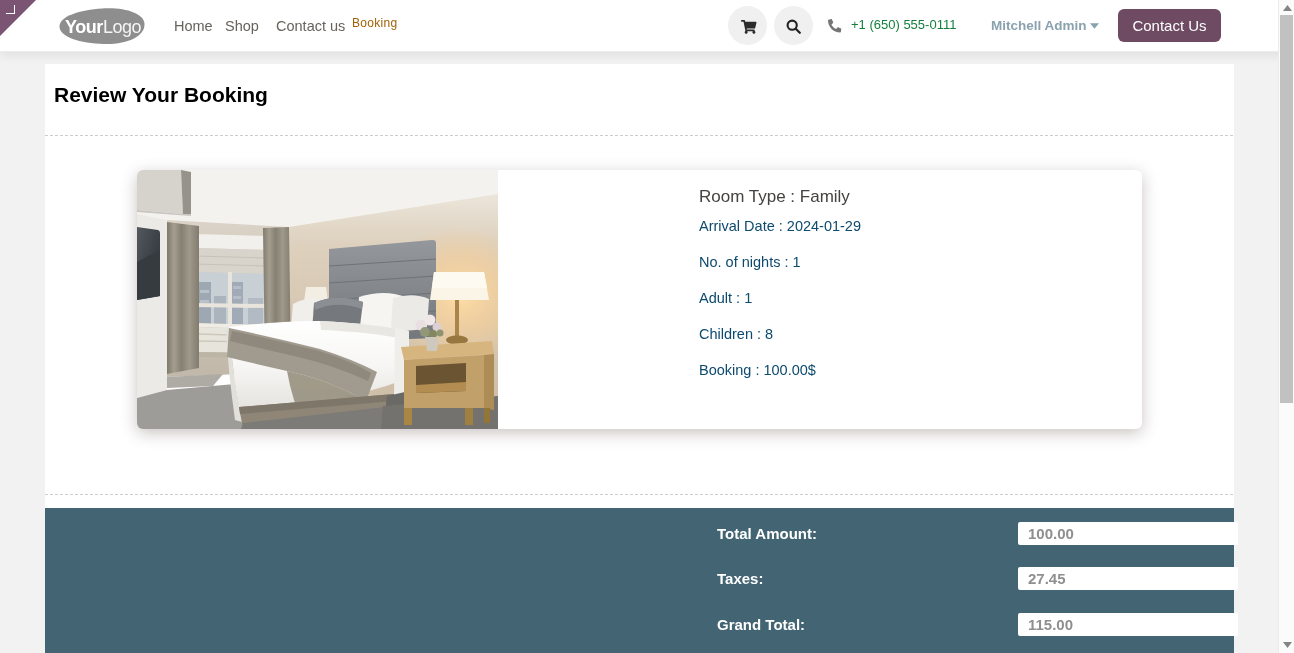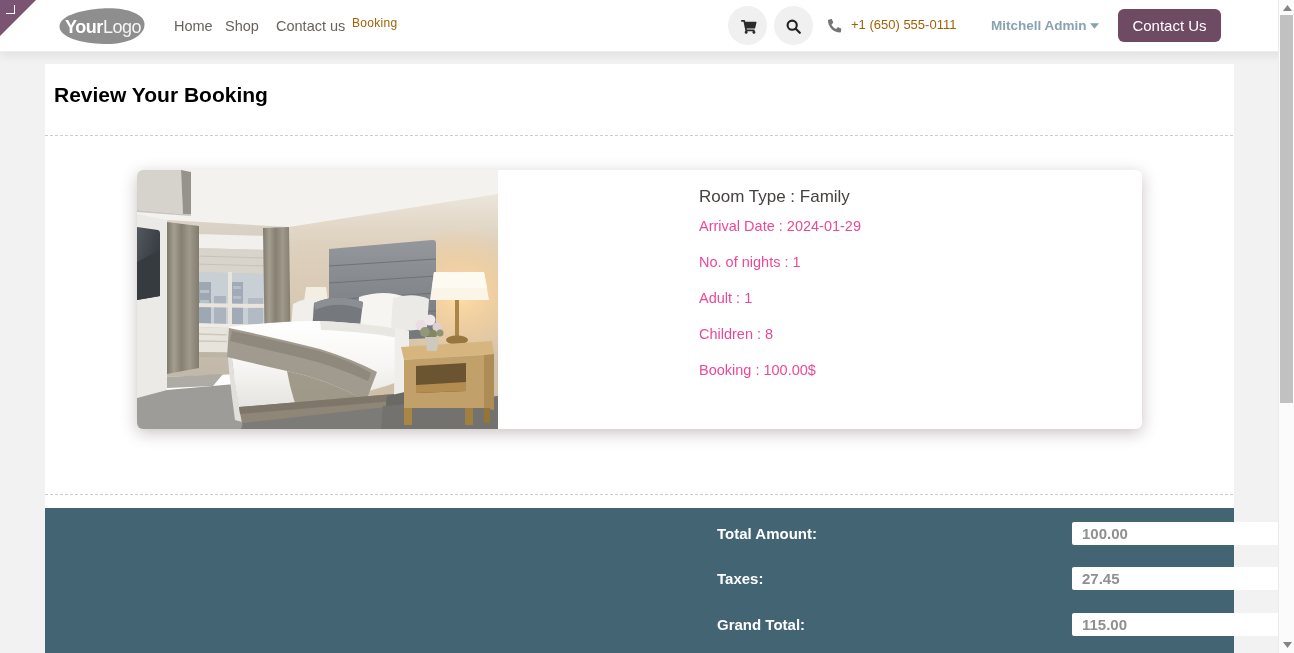--- a/index.html
+++ b/index.html
@@ -15,25 +15,25 @@
 #contactbtn{position:absolute;left:1118px;top:9px;width:103px;height:33px;border-radius:6px;background:#6e4a63;color:#fff;font-size:15px;text-align:center;line-height:33px;z-index:7}
 
 #main{position:absolute;left:45px;top:64px;width:1189px;height:589px;background:#fff}
 #heading{position:absolute;left:54px;top:83px;font-size:21px;font-weight:bold;color:#000000;z-index:4}
 .dotline{position:absolute;left:45px;width:1188px;height:0;border-top:1px dashed #ccc;z-index:2}
 
 #card{position:absolute;left:137px;top:170px;width:1005px;height:259px;background:#fff;border-radius:6px;box-shadow:0 4px 16px rgba(90,70,70,.33);z-index:2}
 #roomimg{position:absolute;left:0;top:0;width:361px;height:259px;border-radius:6px 0 0 6px;overflow:hidden}
 #info{position:absolute;left:562px;top:17px;width:430px}
 #info h5{font-size:17px;font-weight:normal;color:#454240;margin-bottom:9px}
-#info p{font-size:14.5px;color:#ec4899;line-height:20px;margin-bottom:16px}
+#info p{font-size:14.5px;color:#0c4a6e;line-height:20px;margin-bottom:16px}
 
 #totals{position:absolute;left:45px;top:508px;width:1189px;height:145px;background:#426473;z-index:3}
 .lbl{position:absolute;width:300px;text-align:left;font-size:15px;font-weight:bold;color:#fff;line-height:23px;z-index:4}
-.tin{position:absolute;left:1072px;width:220px;height:23px;background:#fff;border:none;border-radius:2px;font-size:15px;font-weight:bold;color:#8f8f8f;line-height:23px;padding-left:10px;z-index:4}
+.tin{position:absolute;left:1018px;width:220px;height:23px;background:#fff;border:none;border-radius:2px;font-size:15px;font-weight:bold;color:#8f8f8f;line-height:23px;padding-left:10px;z-index:4}
 
 #sbar{position:absolute;left:1278px;top:0;width:16px;height:653px;background:#fbfbfb;border-left:1px solid #ebebeb;z-index:10}
 #sthumb{position:absolute;left:1280px;top:15px;width:13px;height:388px;background:#c1c1c1;z-index:11}
 .sarrow{position:absolute;left:1283px;z-index:11}
 </style>
 </head>
 <body>
 
 <div id="nav"></div>
 
@@ -65,21 +65,21 @@
 
 <svg class="abs" style="left:786px;top:19px;z-index:7" width="15" height="15" viewBox="0 0 17 17">
     <circle cx="7" cy="7" r="5.2" fill="none" stroke="#222" stroke-width="2.4"></circle>
     <line x1="11" y1="11" x2="15.6" y2="15.6" stroke="#222" stroke-width="2.6" stroke-linecap="round"></line>
   </svg>
 
 <svg class="abs" style="left:828px;top:19px;z-index:7;transform:rotate(90deg)" width="13.5" height="13.5" viewBox="0 0 512 512">
     <path fill="#757575" d="M493.4 24.6l-104-24c-11.3-2.6-22.9 3.3-27.5 13.9l-48 112c-4.2 9.8-1.4 21.3 6.9 28l60.6 49.6c-36 76.7-98.9 140.5-177.2 177.2l-49.6-60.6c-6.8-8.3-18.2-11.1-28-6.9l-112 48C3.9 366.5-2 378.1.6 389.4l24 104C27.1 504.2 36.7 512 48 512c256.1 0 464-207.5 464-464 0-11.2-7.7-21-18.6-23.4z"></path>
   </svg>
 
-<span class="navlink" style="left:851px;top:17px;font-size:13px;color:#a16207">+1 (650) 555-0111</span>
+<span class="navlink" style="left:851px;top:17px;font-size:13px;color:#15803d">+1 (650) 555-0111</span>
 
 <span class="navlink" style="left:991px;top:17.5px;font-size:13.5px;font-weight:bold;color:#8aa2af">Mitchell Admin</span>
 
 <svg class="abs" style="left:1090px;top:23px;z-index:7" width="9" height="6" viewBox="0 0 10 6">
     <path d="M0 0 L10 0 L5 6 Z" fill="#8aa2af"></path>
   </svg>
 
 <div id="contactbtn">Contact Us</div>
 
 <div id="main"></div>

